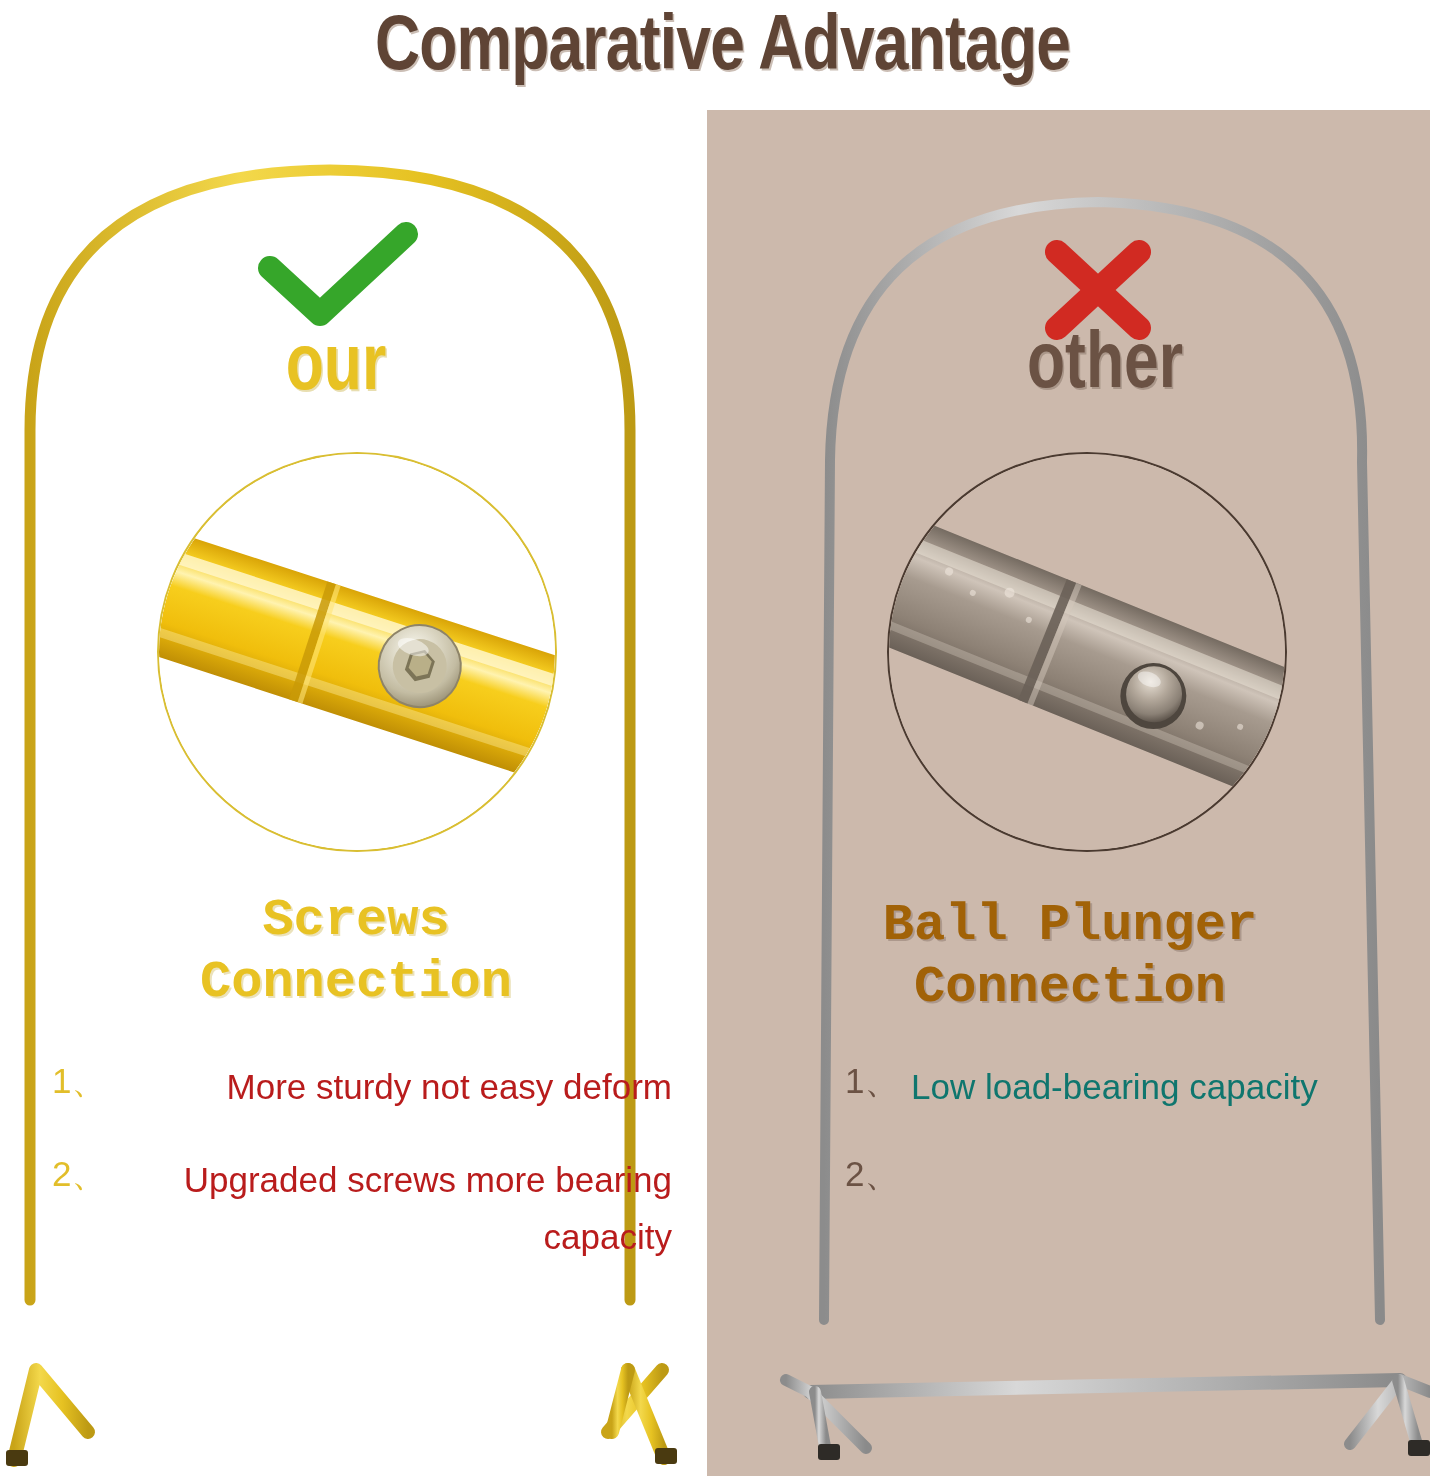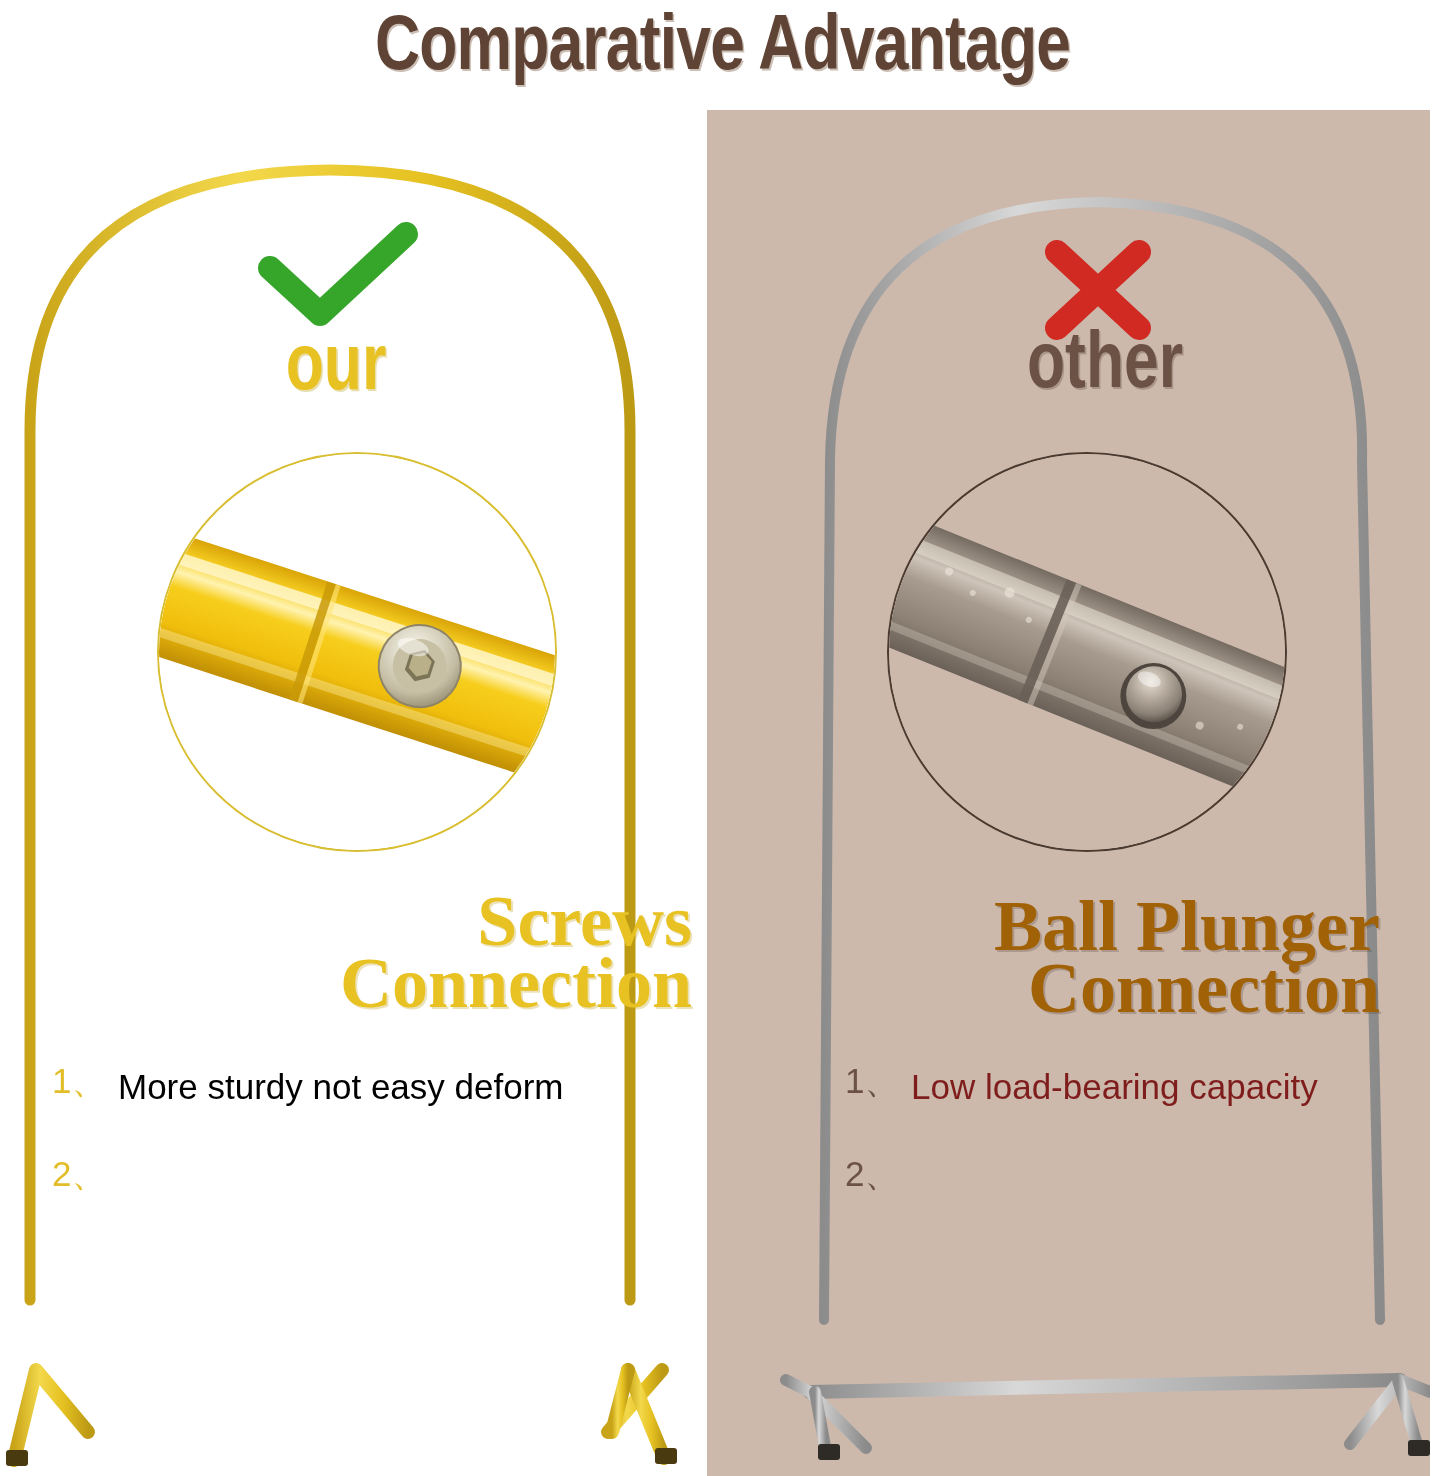--- a/index.html
+++ b/index.html
@@ -113,25 +113,25 @@
     width: 396px;
     height: 396px;
     border: 2px solid #4A3A30;
     background: #CCB9AC;
   }
   .detail svg { display:block; width:100%; height:100%; }
 
   
   .panel-heading {
     position: absolute;
-    font-family: Liberation Serif, serif;
+    font-family: Liberation Mono, monospace;
     font-weight: bold;
-    text-align: right;
+    text-align: center;
     line-height: 62px;
-    font-size: 72px;
+    font-size: 52px;
     white-space: pre-line;
   }
   .heading-left {
     left: 20px;
     top: 890px;
     width: 672px;
     color: #E8C223;
     text-shadow: 2px 2px 0 rgba(190,160,30,0.3);
   }
   .heading-right {
@@ -159,22 +159,22 @@
   .list-num {
     flex: 0 0 66px;
     font-weight: normal;
   }
   .list-left .list-num  { color: #E2BE2A; }
   .list-right .list-num { color: #6B5244; }
   .list-text {
     flex: 1 1 auto;
     line-height: 57px;
   }
-  .list-left .list-text  { color: #000000; }
-  .list-right .list-text { color: #7f1d1d; }
+  .list-left .list-text  { color: #b91c1c; text-align: right; }
+  .list-right .list-text { color: #0f766e; }
 </style>
 </head>
 <body>
 
 <div id="stage">
 
   <div class="beige-panel"></div>
 
   <div class="title">Comparative Advantage</div>
 
@@ -327,20 +327,23 @@
   <div class="panel-heading heading-right">Ball Plunger
 Connection</div>
 
   <div class="list list-left">
     <div class="list-row">
       <span class="list-num">1、</span>
       <span class="list-text">More sturdy not easy deform</span>
     </div>
     <div class="list-row">
       <span class="list-num">2、</span>
+      <span class="list-text">Upgraded screws more
+
+bearing capacity</span>
     </div>
   </div>
 
   <div class="list list-right">
     <div class="list-row">
       <span class="list-num">1、</span>
       <span class="list-text">Low load-bearing capacity</span>
     </div>
     <div class="list-row">
       <span class="list-num">2、</span>

